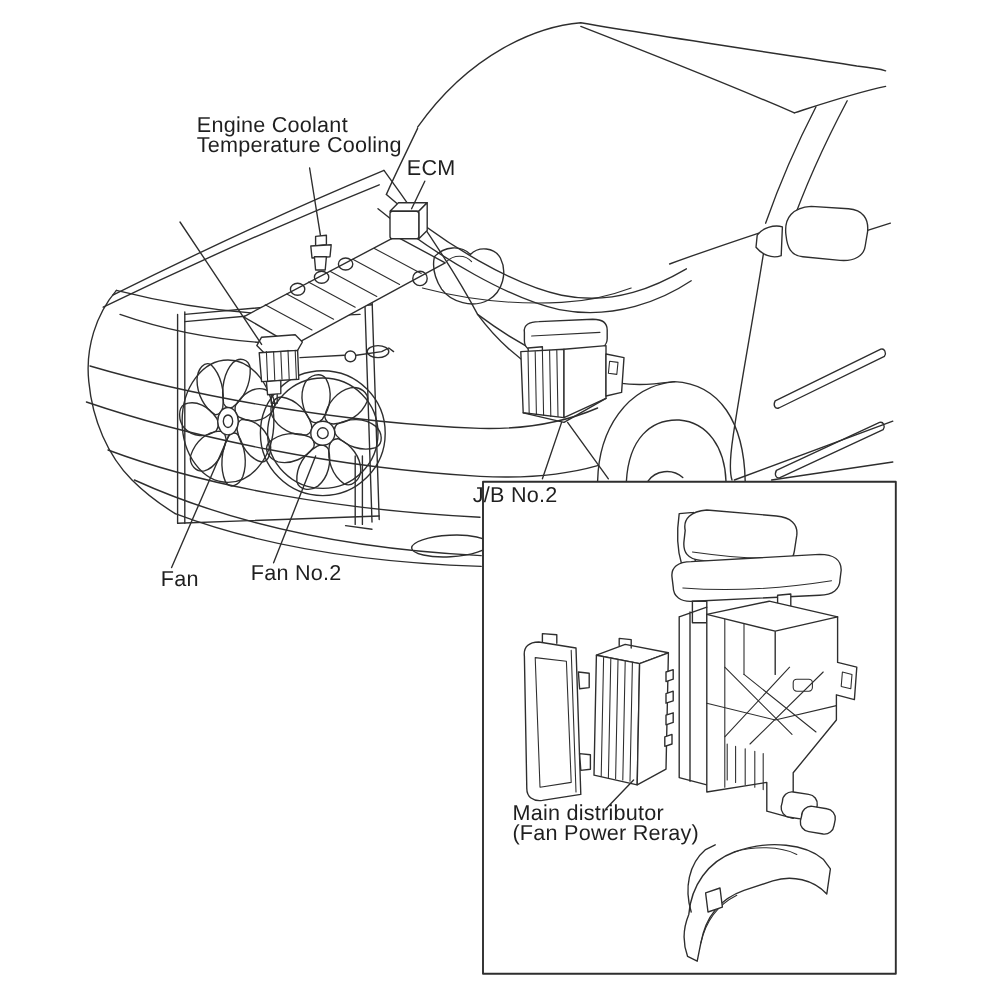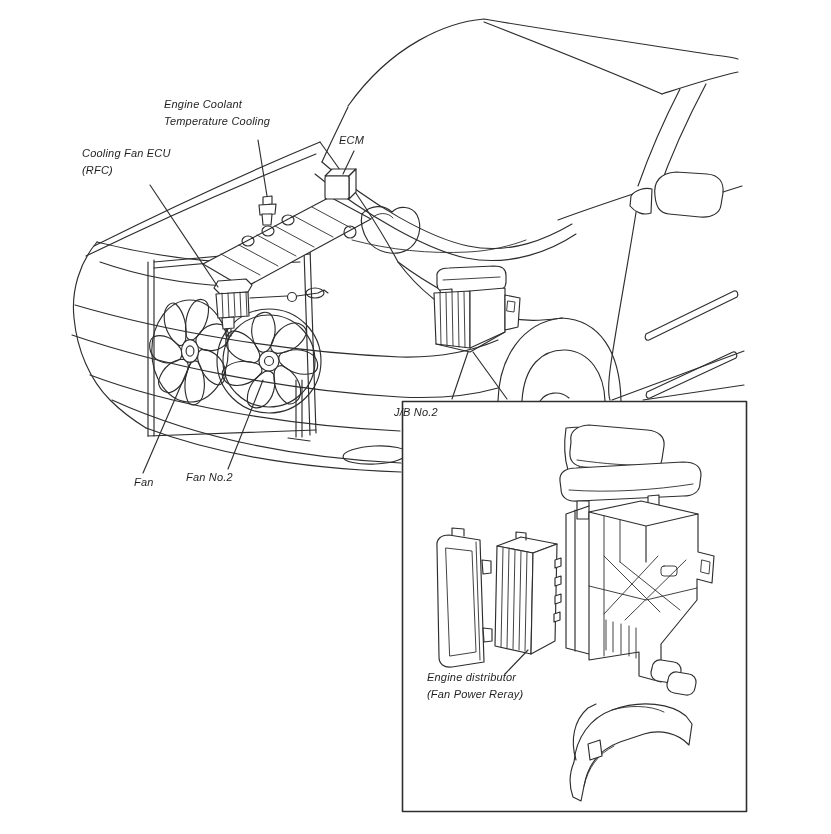--- a/index.html
+++ b/index.html
@@ -12,21 +12,21 @@
   }
   #canvas { position:absolute; inset:0; width:831px; height:834px; }
   svg { color:var(--line); }
   svg * { vector-effect:non-scaling-stroke; }
   .ln { fill:none; stroke:currentColor; stroke-width:1.15; stroke-linecap:round; stroke-linejoin:round; }
   .wh { fill:#fff; }
   .thin { stroke-width:0.9; }
   .bold { stroke-width:1.6; }
   .label {
     position:absolute; color:var(--text);
-    font-size:11px; line-height:17px; letter-spacing:0.2px; white-space:nowrap;font-style:italic;
+    font-size:18px; line-height:17px; letter-spacing:0.2px; white-space:nowrap;
   }
 </style>
 </head>
 <body>
 
 <div id="canvas">
 <svg width="831" height="834" viewBox="0 0 831 834" xmlns="http://www.w3.org/2000/svg">
 
   <g>
 
@@ -236,30 +236,26 @@
     </g>
   </g>
 </svg>
 
   
   <div class="label" style="left:164px; top:96px;">
     <div>Engine Coolant</div>
     <div>Temperature Cooling</div>
   </div>
 
-  <div class="label" style="left:82px; top:145px;">
-    <div>Cooling Fan ECU</div>
-    <div>(RFC)</div>
-  </div>
 
   <div class="label" style="left:339px; top:132px;">ECM</div>
 
   <div class="label" style="left:134px; top:474px;">Fan</div>
 
-  <div class="label" style="left:186px; top:469px;">Fan No.2</div>
+  <div class="label" style="left:209px; top:469px;">Fan No.2</div>
 
   <div class="label" style="left:394px; top:404px;">J/B No.2</div>
 
   <div class="label" style="left:427px; top:669px;">
-    <div>Engine distributor</div>
+    <div>Main distributor</div>
     <div>(Fan Power Reray)</div>
   </div>
 </div>
 
 </body></html>

